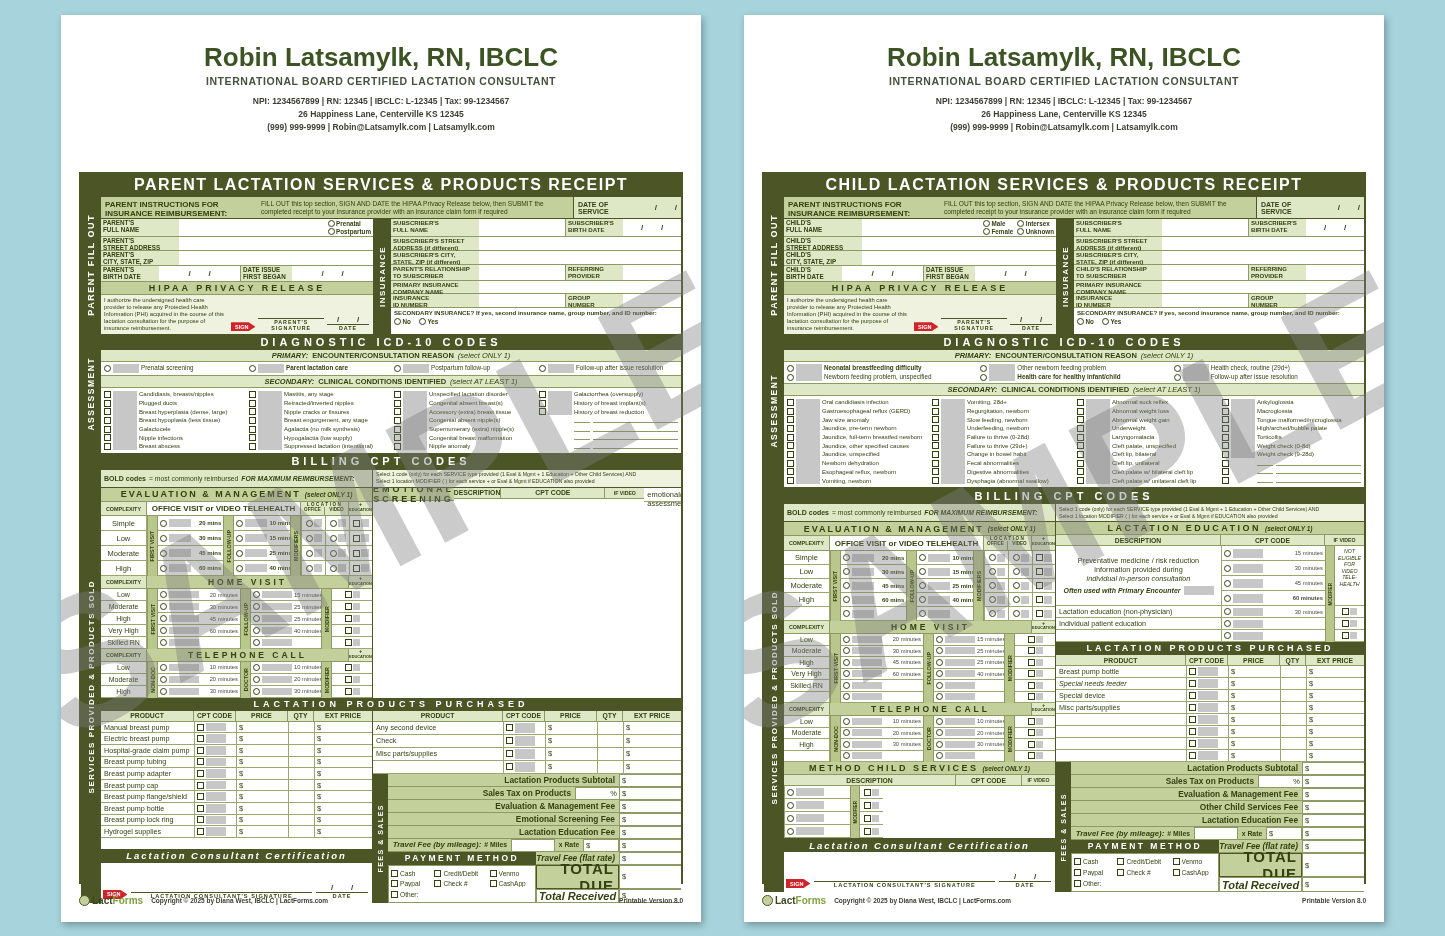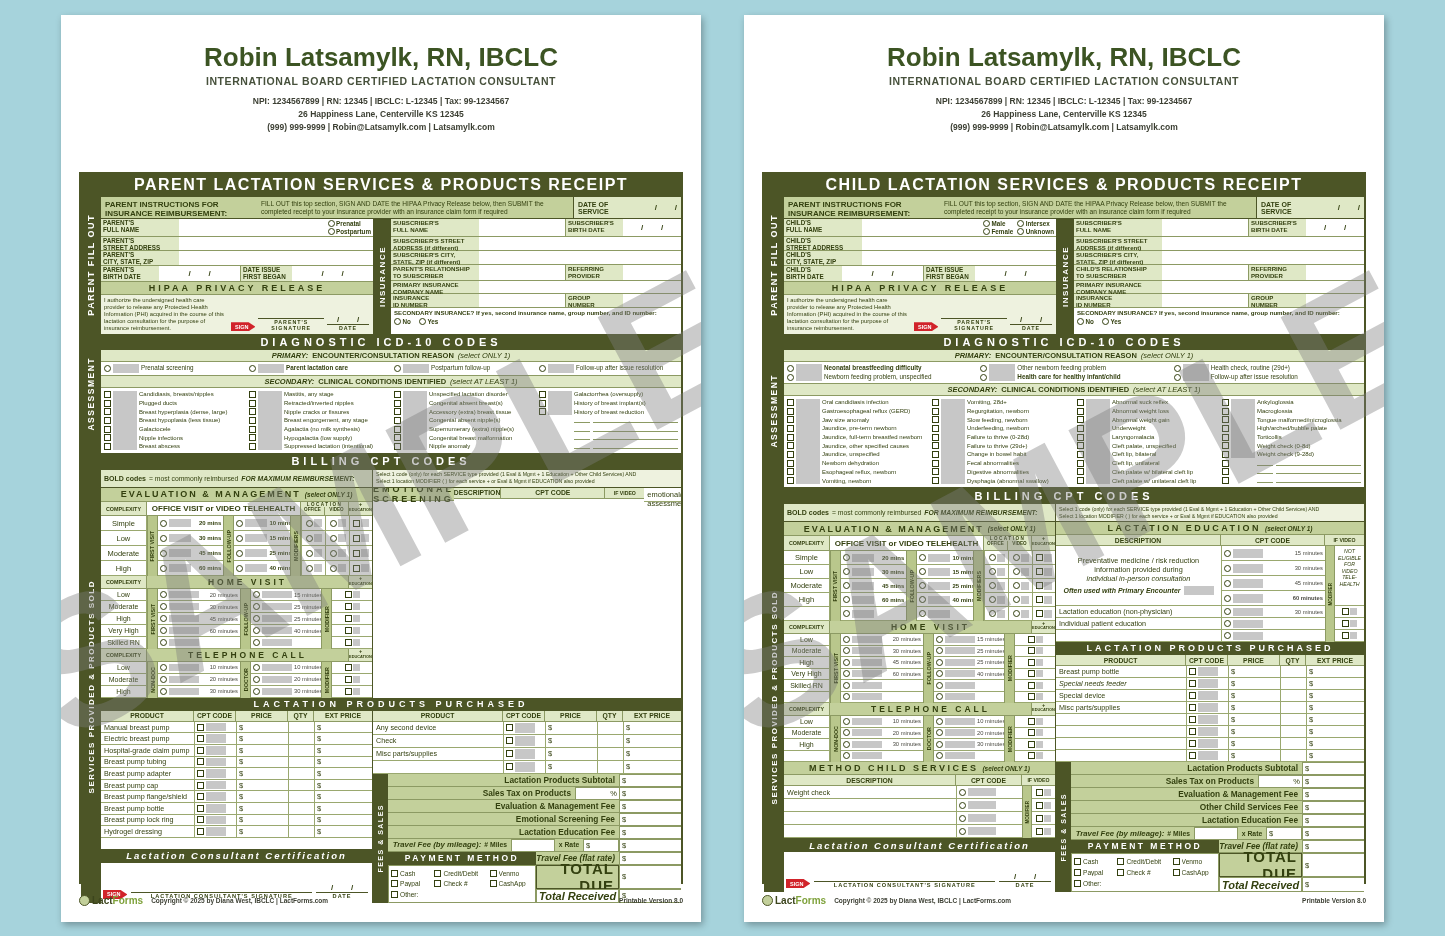--- a/index.html
+++ b/index.html
@@ -1010,21 +1010,21 @@
                   </div>
                   <div style="width: 52px; border-left: 1px solid rgb(154, 168, 111); height: 100%; display: flex; align-items: center;">
                     <span class="dollar">$</span>
                   </div>
                   <div style="width: 26px; border-left: 1px solid rgb(154, 168, 111); height: 100%;"></div>
                   <div style="width: 58px; border-left: 1px solid rgb(154, 168, 111); height: 100%; display: flex; align-items: center;">
                     <span class="dollar">$</span>
                   </div>
                 </div>
                 <div class="cellrow" style="height: 11.6px;">
-                  <div style="flex: 1 1 0%; font-size: 7.2px; color: rgb(51, 64, 15); padding-left: 3px; white-space: nowrap; overflow: hidden;">Hydrogel dressing</div>
+                  <div style="flex: 1 1 0%; font-size: 7.2px; color: rgb(51, 64, 15); padding-left: 3px; white-space: nowrap; overflow: hidden;">Hydrogel supplies</div>
                   <div style="width: 42px; border-left: 1px solid rgb(154, 168, 111); display: flex; align-items: center; gap: 2px; padding: 0px 2px; height: 100%;">
                     <span class="chk"></span>
                     <span class="gbox" style="width: 20px; height: 8.6px;"></span>
                   </div>
                   <div style="width: 52px; border-left: 1px solid rgb(154, 168, 111); height: 100%; display: flex; align-items: center;">
                     <span class="dollar">$</span>
                   </div>
                   <div style="width: 26px; border-left: 1px solid rgb(154, 168, 111); height: 100%;"></div>
                   <div style="width: 58px; border-left: 1px solid rgb(154, 168, 111); height: 100%; display: flex; align-items: center;">
                     <span class="dollar">$</span>
@@ -2256,26 +2256,20 @@
               <div class="ltbar" style="height: 13px; display: flex; align-items: center; justify-content: center; gap: 4px; border-bottom: 1px solid rgb(140, 154, 99);">
                 <span class="b" style="font-size: 9px; letter-spacing: 2.5px;">METHOD CHILD SERVICES</span>
                 <span class="i b" style="font-size: 6.5px;">(select ONLY 1)</span>
               </div>
               <div style="display: flex; height: 11px; border-bottom: 1px solid rgb(140, 154, 99);">
                 <div class="hcell" style="flex: 1 1 0%; font-size: 6.8px; display: flex; align-items: center; justify-content: center;">DESCRIPTION</div>
                 <div class="hcell" style="width: 66px; font-size: 6.8px; display: flex; align-items: center; justify-content: center;">CPT CODE</div>
                 <div class="hcell" style="width: 33px; font-size: 5.2px; display: flex; align-items: center; justify-content: center; border-right: 0px;">IF VIDEO</div>
               </div>
               <div style="display: flex;">
-                <div style="flex: 1 1 0%; display: flex; flex-direction: column;">
-                  <div style="height: 13px; font-size: 7.2px; color: rgb(51, 64, 15); display: flex; align-items: center; padding-left: 3px; border-bottom: 1px solid rgb(154, 168, 111);">Weight check</div>
-                  <div style="height: 13px; font-size: 7.2px; color: rgb(51, 64, 15); display: flex; align-items: center; padding-left: 3px; border-bottom: 1px solid rgb(154, 168, 111);"></div>
-                  <div style="height: 13px; font-size: 7.2px; color: rgb(51, 64, 15); display: flex; align-items: center; padding-left: 3px; border-bottom: 1px solid rgb(154, 168, 111);"></div>
-                  <div style="height: 13px; font-size: 7.2px; color: rgb(51, 64, 15); display: flex; align-items: center; padding-left: 3px; border-bottom: 1px solid rgb(154, 168, 111);"></div>
-                </div>
                 <div style="width: 66px; border-left: 1px solid rgb(154, 168, 111); display: flex; flex-direction: column;">
                   <div class="cellrow" style="height: 13px; gap: 2px; padding: 0px 2px;">
                     <span class="radio"></span>
                     <span class="gbox" style="width: 28px; height: 8px;"></span>
                   </div>
                   <div class="cellrow" style="height: 13px; gap: 2px; padding: 0px 2px;">
                     <span class="radio"></span>
                     <span class="gbox" style="width: 28px; height: 8px;"></span>
                   </div>
                   <div class="cellrow" style="height: 13px; gap: 2px; padding: 0px 2px;">

